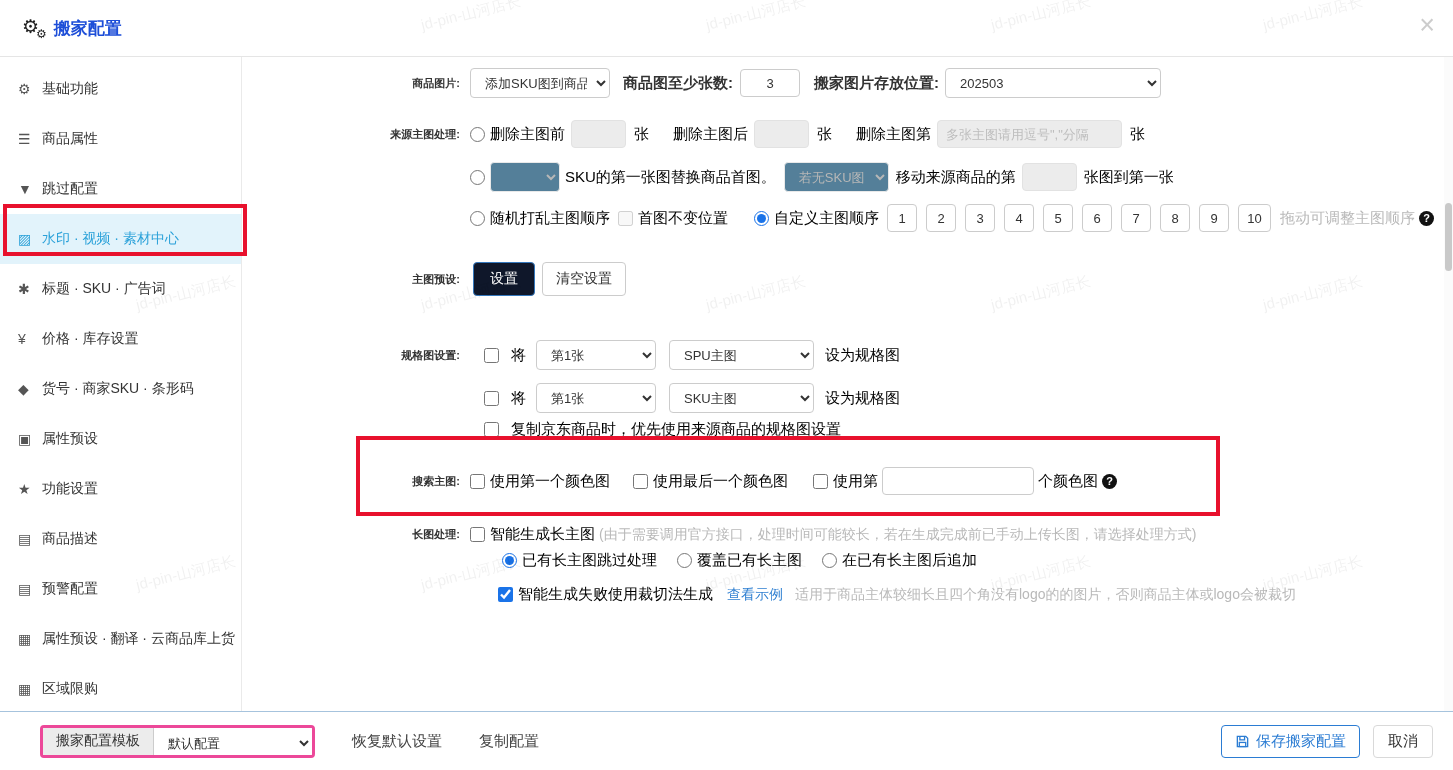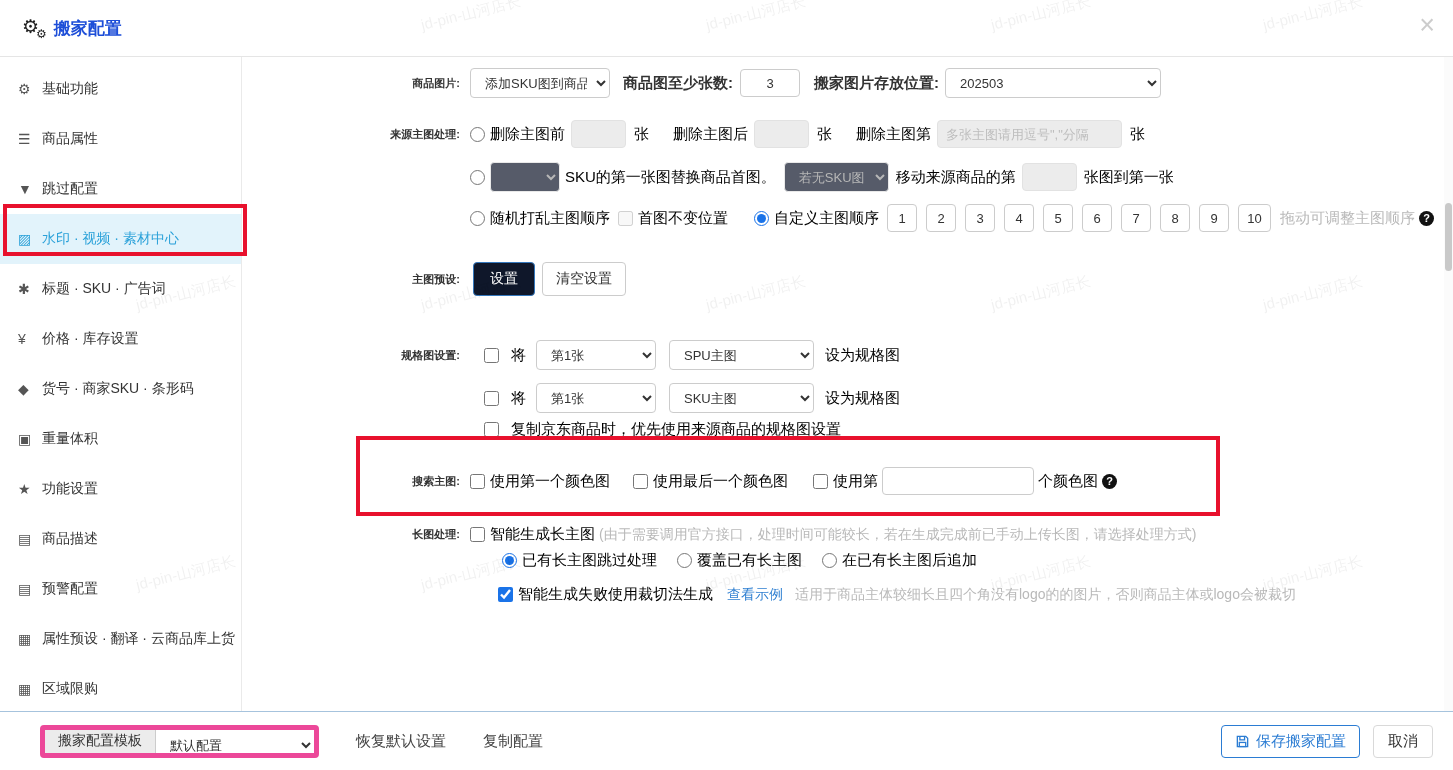--- a/index.html
+++ b/index.html
@@ -36,21 +36,21 @@
   .side-item.active { background:#e2f3fb; color:#2aa1d9; }
   .side-item.active .si-icon { color:#2aa1d9; }
   
   .main { position:absolute; top:57px; left:243px; right:9px; bottom:59px; background:#fff; }
   .frow { position:absolute; left:0; display:flex; align-items:center; font-size:15px; white-space:nowrap; }
   .flabel { width:217px; flex:none; text-align:right; font-weight:bold; color:#333; font-size:11px; }
   select {
     height:30px; border:1px solid #ccc; border-radius:4px; background:#fff;
     color:#333; font-size:13px; padding:0 6px 0 10px; outline:none;
   }
-  select:disabled { background:#0f172a; color:#999; border-color:#e0e0e0; }
+  select:disabled { background:#0c4a6e; color:#999; border-color:#e0e0e0; }
   input[type=text] {
     height:28px; border:1px solid #ccc; border-radius:4px; background:#fff;
     color:#333; font-size:13px; padding:0 8px; outline:none;
   }
   input[type=text]:disabled { background:#ececec; border-color:#e2e2e2; }
   input::placeholder { color:#bdbdbd; }
   input[type=checkbox], input[type=radio] {
     width:15px; height:15px; margin:0 5px 0 0; accent-color:#1a73e8; flex:none;
   }
   .num { text-align:center; }
@@ -82,21 +82,21 @@
   .tooltip::after {
     content:""; position:absolute; left:144px; top:100%;
     border:5px solid transparent; border-top-color:#111;
   }
   
   .ftr {
     position:absolute; left:0; right:0; bottom:0; height:59px;
     border-top:1px solid #a6c3dd; background:#fff;
     display:flex; align-items:center; padding:0 20px 0 40px;
   }
-  .tpl-group { display:flex; align-items:stretch; height:33px; border:5px solid #ec4899; border-radius:4px; overflow:hidden; }
+  .tpl-group { display:flex; align-items:stretch; height:33px; border:3px solid #ec4899; border-radius:4px; overflow:hidden; }
   .tpl-label { background:#ececec; display:flex; align-items:center; padding:0 13px; font-size:14px; color:#333; border-right:1px solid #ccc; }
   .tpl-group select { border:none; height:31px; width:158px; border-radius:0; }
   .ftr-link { margin-left:37px; font-size:15px; color:#444; cursor:pointer; }
   .ftr-right { margin-left:auto; display:flex; align-items:center; gap:13px; }
   .btn-save {
     display:flex; align-items:center; gap:6px; background:#fff; cursor:pointer;
     border:1px solid #2b7cd3; color:#2b7cd3; font-size:15px; border-radius:4px;
     padding:6px 13px; font-family:inherit;
   }
   .btn-cancel {
@@ -147,21 +147,21 @@
   <div class="side-item">
       <span class="si-icon">¥</span>
       <span>价格 · 库存设置</span>
     </div>
   <div class="side-item">
       <span class="si-icon">◆</span>
       <span>货号 · 商家SKU · 条形码</span>
     </div>
   <div class="side-item">
       <span class="si-icon">▣</span>
-      <span>重量体积</span>
+      <span>属性预设</span>
     </div>
   <div class="side-item">
       <span class="si-icon">★</span>
       <span>功能设置</span>
     </div>
   <div class="side-item">
       <span class="si-icon">▤</span>
       <span>商品描述</span>
     </div>
   <div class="side-item">

